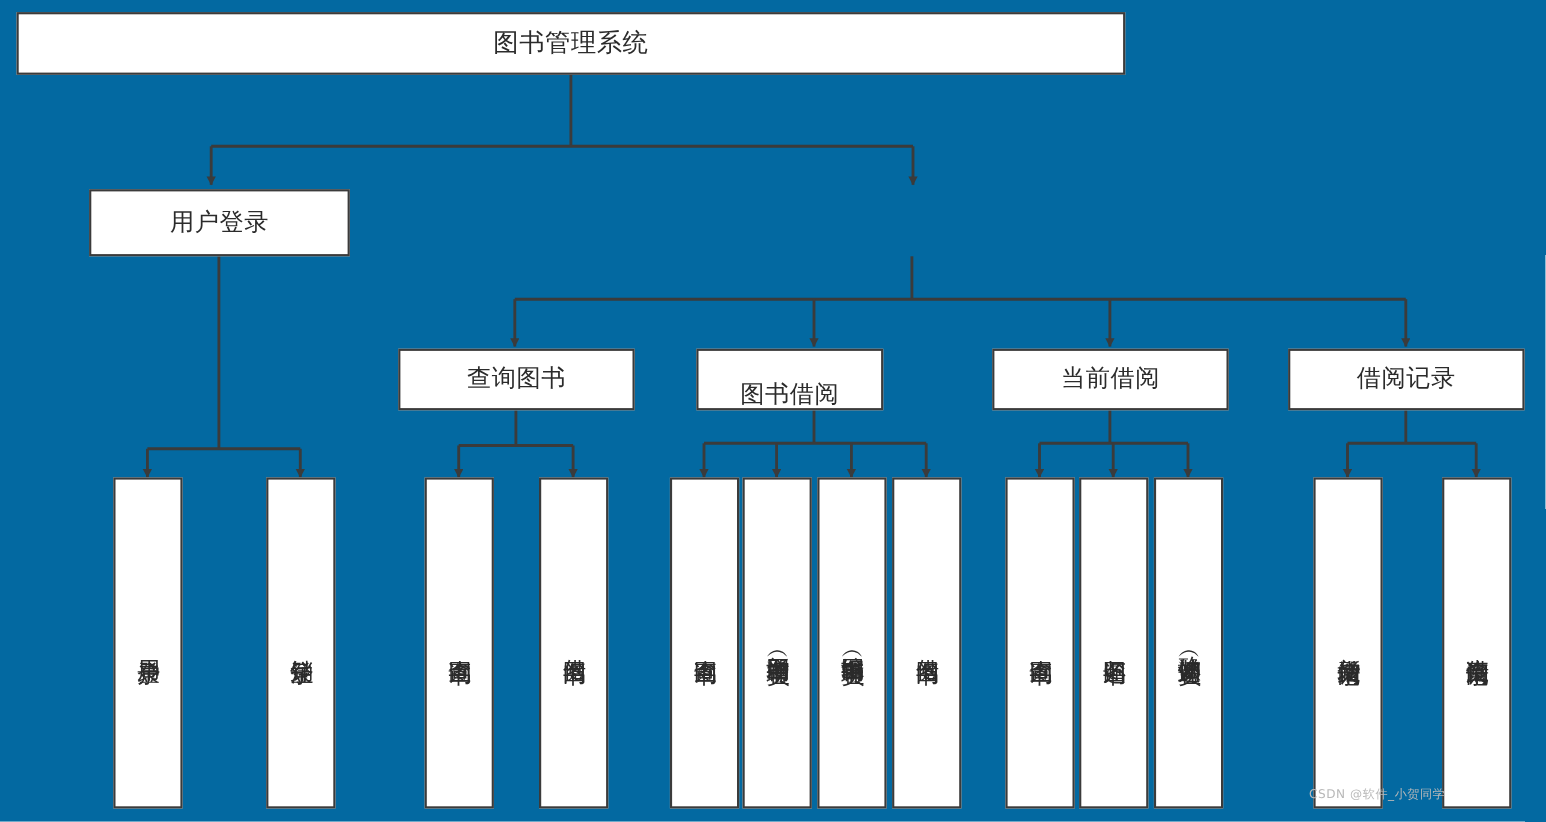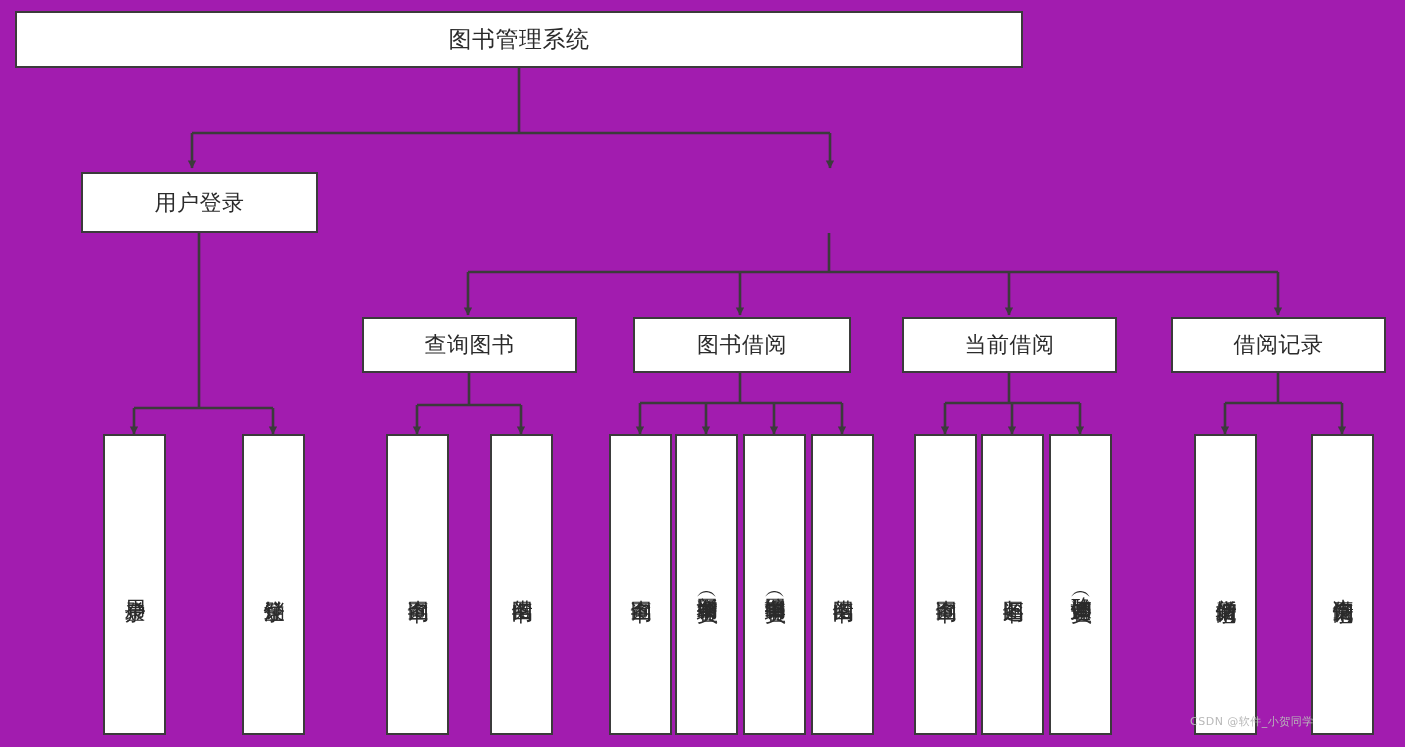--- a/index.html
+++ b/index.html
@@ -7,21 +7,21 @@
     padding: 0;
     background: #ffffff;
   }
   body {
     font-family: "DejaVu Sans", "Liberation Sans", sans-serif;
   }
   #diagram-root {
     position: relative;
     width: 1405px;
     height: 747px;
-    background: #a21caf;
+    background: #0369a1;
     overflow: hidden;
   }
   #diagram-svg {
     position: absolute;
     left: 0;
     top: 0;
     width: 1405px;
     height: 747px;
   }
   .node-box {
@@ -147,21 +147,21 @@
 
   <div class="node-box" style="left:81px; top:172px; width:237px; height:61px;">
     <span class="node-label h-label">用户登录</span>
   </div>
 
 
   <div class="node-box" style="left:362px; top:317px; width:215px; height:56px;">
     <span class="node-label h-label">查询图书</span>
   </div>
 
-  <div class="node-box" style="left:633px; top:317px; width:218px; height:56px;">
+  <div class="node-box" style="left:633px; top:317px; width:170px; height:56px;align-items:flex-end;">
     <span class="node-label h-label">图书借阅</span>
   </div>
 
   <div class="node-box" style="left:1171px; top:317px; width:215px; height:56px;">
     <span class="node-label h-label">借阅记录</span>
   </div>
 
   <div class="node-box" style="left:902px; top:317px; width:215px; height:56px;">
     <span class="node-label h-label">当前借阅</span>
   </div>

